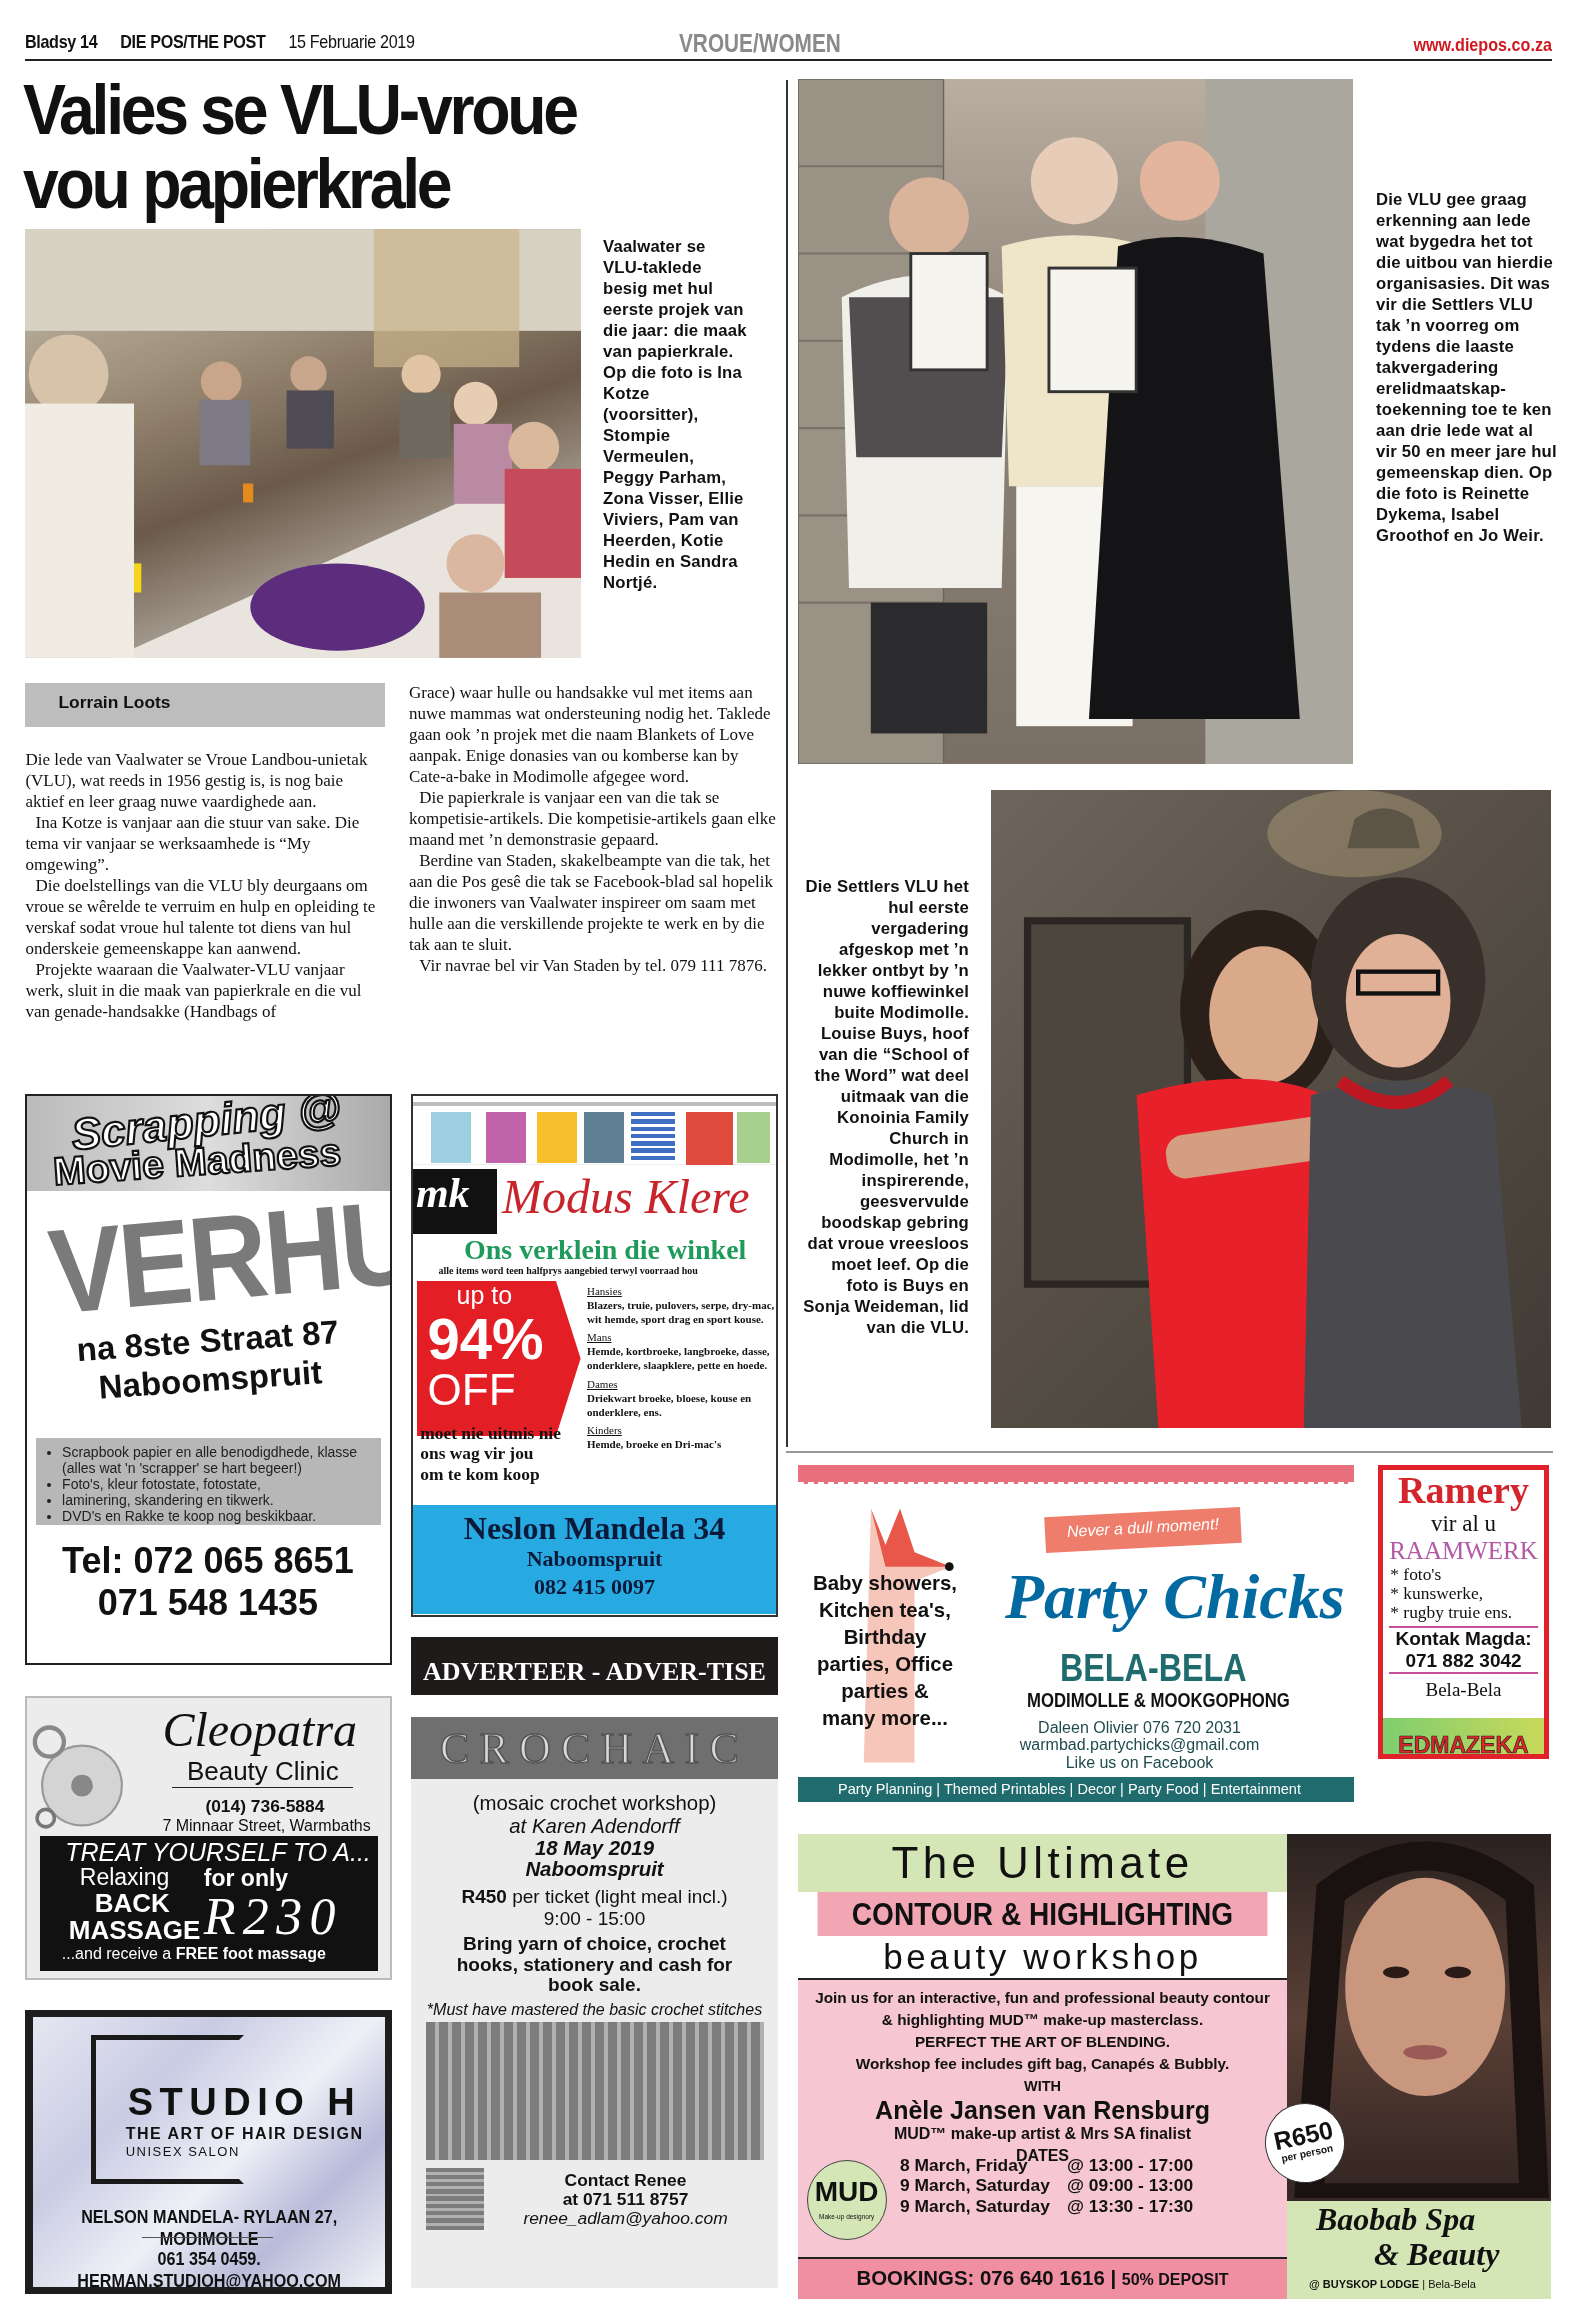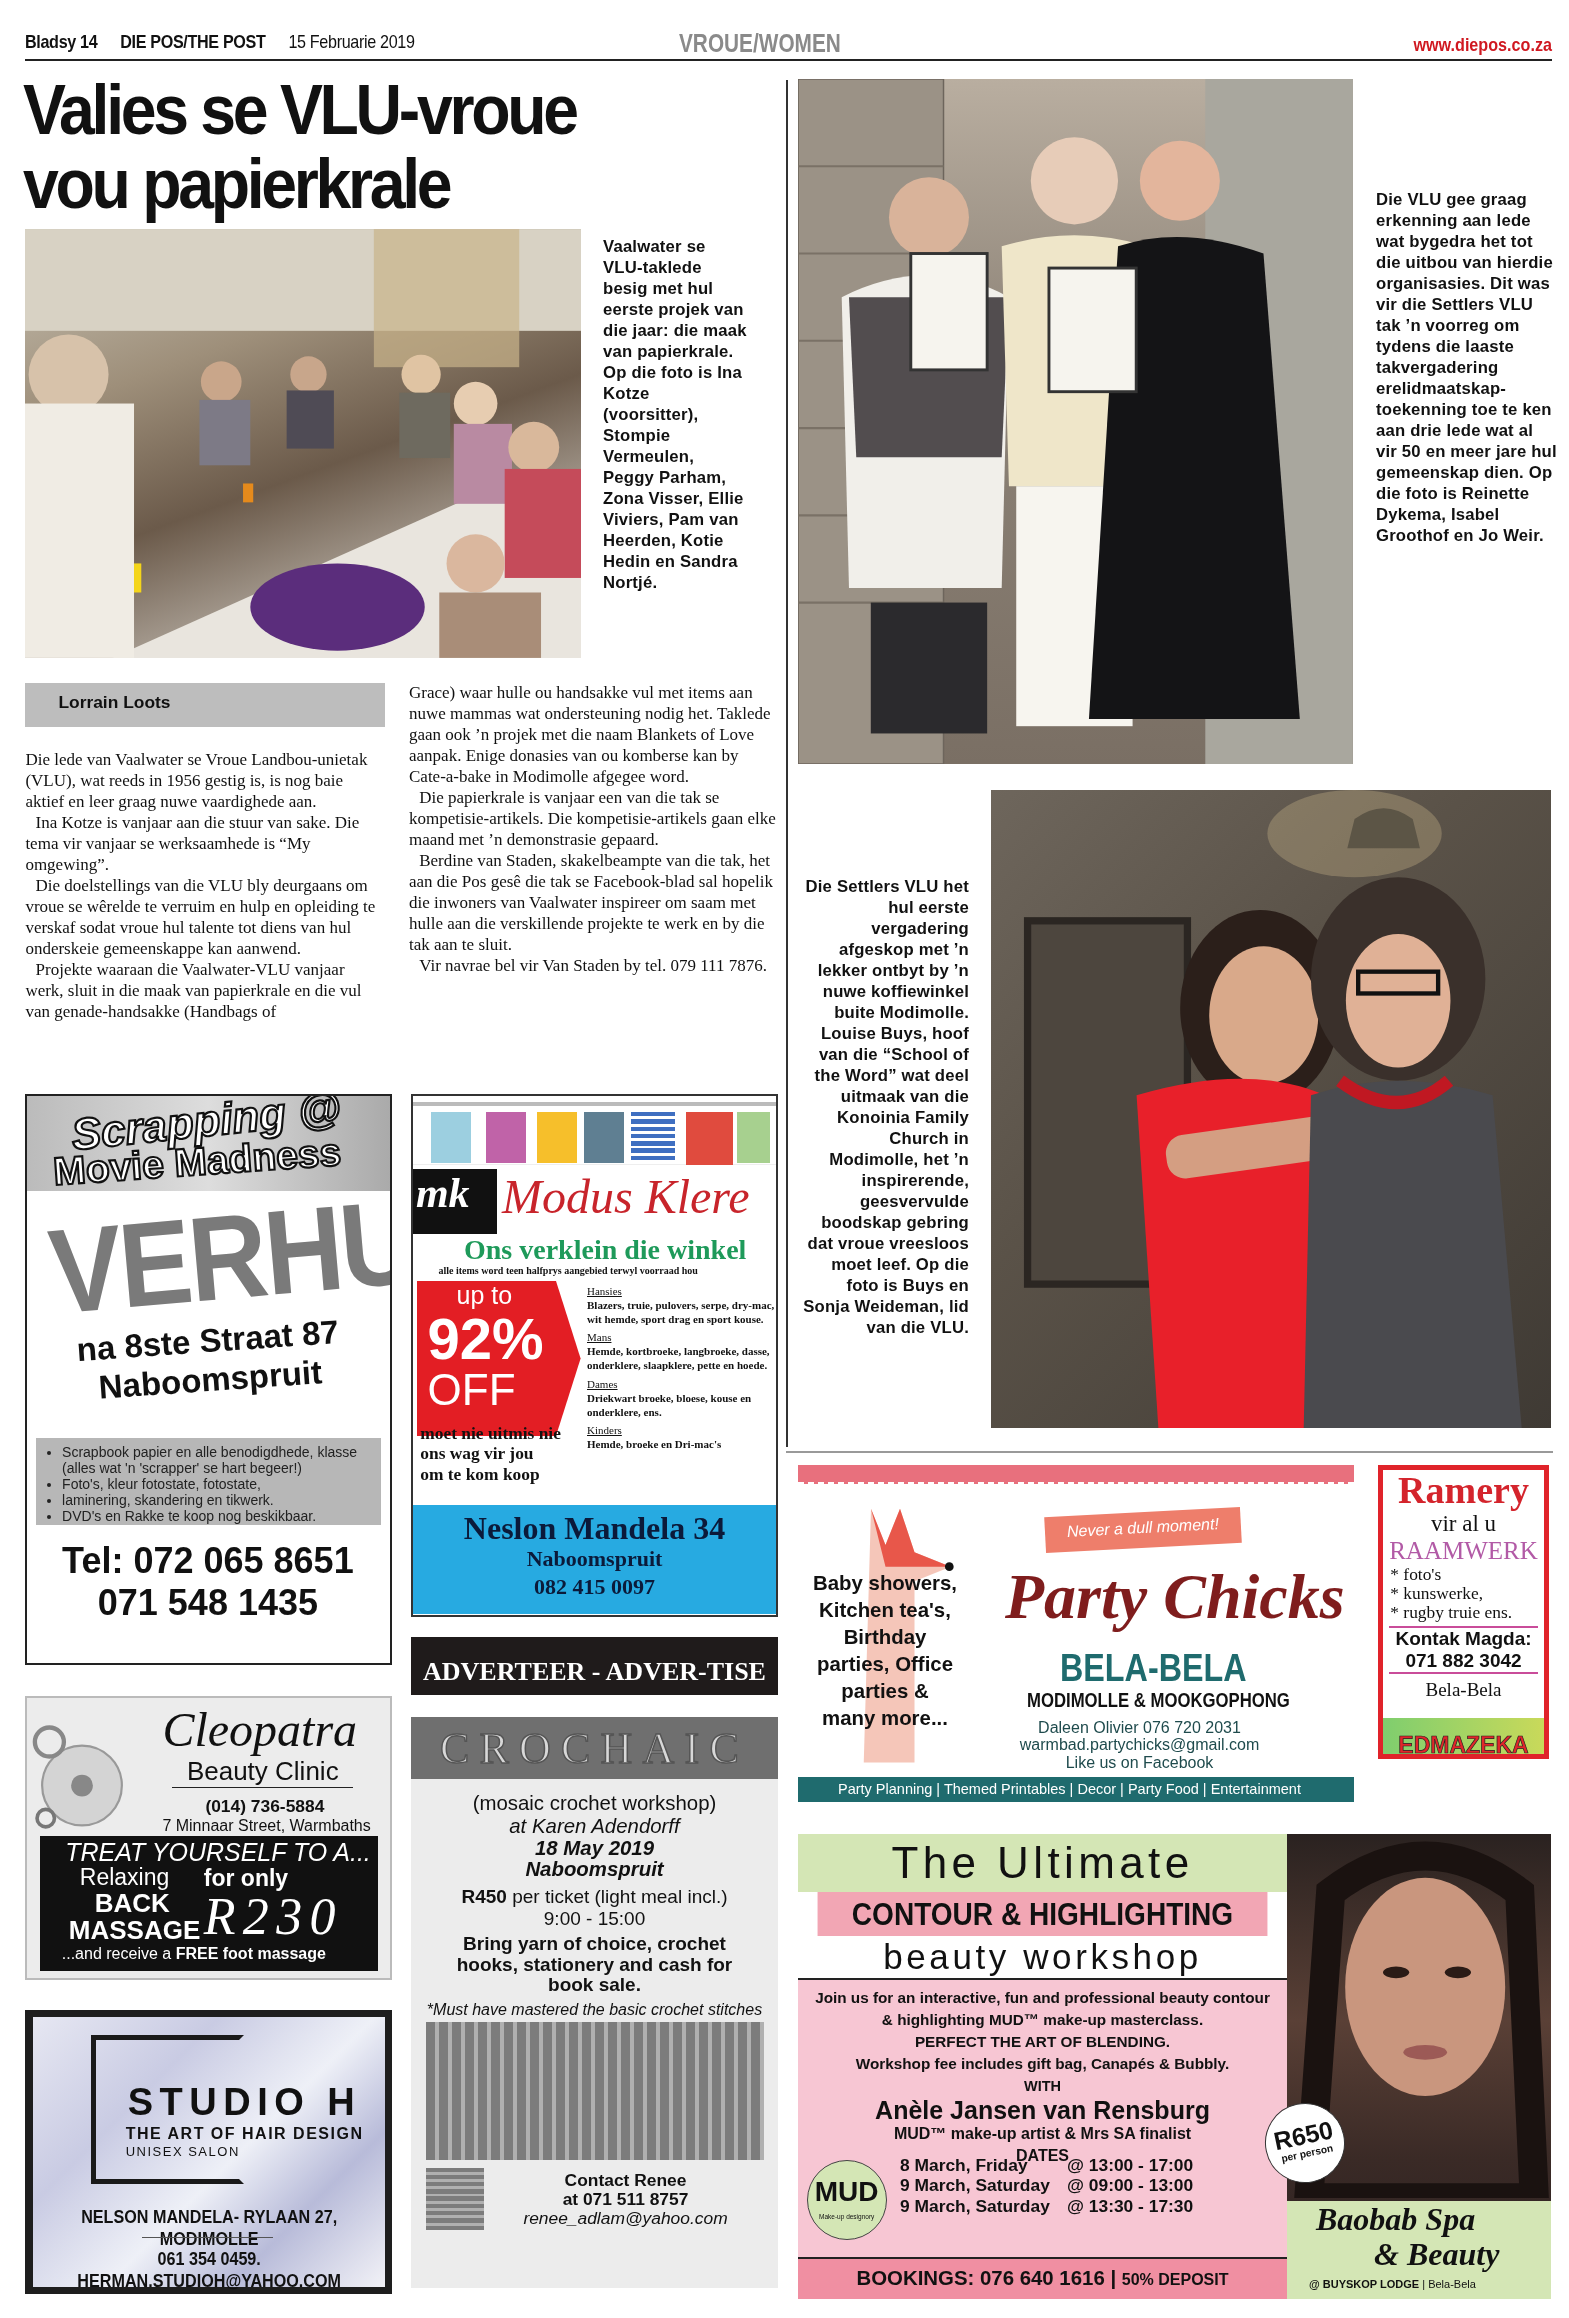--- a/index.html
+++ b/index.html
@@ -175,21 +175,21 @@
     <div style="position:absolute;left:218px;top:16px;width:44px;height:51px;background:repeating-linear-gradient(180deg,#3f6fc1 0 4.4px,#fff 4.4px 7.3px);"></div>
     <div style="position:absolute;left:273px;top:16px;width:47px;height:53px;background:#e04b3e;"></div>
     <div style="position:absolute;left:324px;top:16px;width:33px;height:51px;background:#a7d08f;"></div>
   </div>
   <div style="position:absolute;left:0;top:73px;width:84px;height:65px;background:#111;color:#fff;font-size:42px;font-style:italic;font-weight:bold;padding-left:2.9px;" class="serif">mk</div>
   <div class="serif" style="position:absolute;left:89px;top:73px;font-size:48px;font-style:italic;color:#c8242b;">Modus Klere</div>
   <div class="serif" style="position:absolute;left:51px;top:138px;font-size:28px;font-weight:bold;color:#1e9a5a;">Ons verklein die winkel</div>
   <div class="serif" style="position:absolute;left:25.4px;top:169px;font-size:10px;font-weight:bold;">alle items word teen halfprys aangebied terwyl voorraad hou</div>
   <div class="sans" style="position:absolute;left:3.6px;top:185px;width:164px;height:155px;background:#e31e24;clip-path:polygon(0 0,85% 0,100% 50%,85% 100%,0 100%);color:#fff;padding-left:11px;">
     <div style="font-size:25px;padding-left:29px;">up to</div>
-    <div style="font-size:58px;font-weight:bold;line-height:58px;">92%</div>
+    <div style="font-size:58px;font-weight:bold;line-height:58px;">94%</div>
     <div style="font-size:44px;line-height:44px;">OFF</div>
   </div>
   <div class="serif" style="position:absolute;left:174px;top:188px;width:189px;font-size:11px;line-height:14px;">
     <div style="margin-bottom:4.4px;">
         <div style="text-decoration:underline;">Hansies</div>
         <div style="font-weight:bold;">Blazers, truie, pulovers, serpe, dry-mac, wit hemde, sport drag en sport kouse.</div>
       </div>
     <div style="margin-bottom:4.4px;">
         <div style="text-decoration:underline;">Mans</div>
         <div style="font-weight:bold;">Hemde, kortbroeke, langbroeke, dasse, onderklere, slaapklere, pette en hoede.</div>
@@ -274,21 +274,21 @@
 
 <div class="abs ad" style="left:798px;top:1465px;width:556px;height:345px;background:#fff;">
   <div style="height:19px;background:#e8707d;border-bottom:2.2px dashed #fff;"></div>
   <svg style="position:absolute;left:44px;top:36px;" width="116" height="269" viewBox="0 0 160 370">
     <path d="M 40 10 L 60 60 L 80 10 L 100 70 L 150 90 L 100 110 L 100 360 L 30 360 Z" fill="#f1b3a2" opacity="0.75"></path>
     <path d="M 40 10 L 60 60 L 80 10 L 100 70 L 150 90 L 60 90 Z" fill="#e8574a"></path>
     <circle cx="148" cy="90" r="6" fill="#111"></circle>
   </svg>
   <div class="sans center" style="position:absolute;left:14.5px;top:105px;width:145px;font-size:20.4px;font-weight:bold;line-height:27px;">Baby showers, Kitchen tea's, Birthday parties, Office parties &amp; many more...</div>
   <div class="sans" style="position:absolute;left:247px;top:47px;width:196px;height:36px;background:#ee7e6b;color:#fff;font-size:16px;font-style:italic;text-align:center;padding-top:7.3px;transform:rotate(-3deg);">Never a dull moment!</div>
-  <div class="serif" style="position:absolute;left:207px;top:95px;font-size:64px;font-style:italic;font-weight:bold;color:#7f1d1d;">Party Chicks</div>
+  <div class="serif" style="position:absolute;left:207px;top:95px;font-size:64px;font-style:italic;font-weight:bold;color:#0369a1;">Party Chicks</div>
   <div class="sans" style="position:absolute;left:262px;top:182px;font-size:38px;font-weight:bold;color:#1f6b6e;transform:scaleX(0.85);transform-origin:left;">BELA-BELA</div>
   <div class="sans" style="position:absolute;left:229px;top:224px;font-size:20.4px;font-weight:bold;transform:scaleX(0.82);transform-origin:left;">MODIMOLLE &amp; MOOKGOPHONG</div>
   <div class="sans center" style="position:absolute;left:218px;top:254px;width:247px;font-size:16px;line-height:17.4px;color:#1f4b4d;">
     <div>Daleen Olivier 076 720 2031</div>
     <div>warmbad.partychicks@gmail.com</div>
     <div>Like us on Facebook</div>
   </div>
   <div class="sans" style="position:absolute;left:0;top:312px;width:556px;height:25.4px;background:#1f6b6e;color:#fff;font-size:14.5px;padding:4.4px 0 0 40px;white-space:nowrap;">
     <span>Party Planning</span> |
     <span>Themed Printables</span> |

